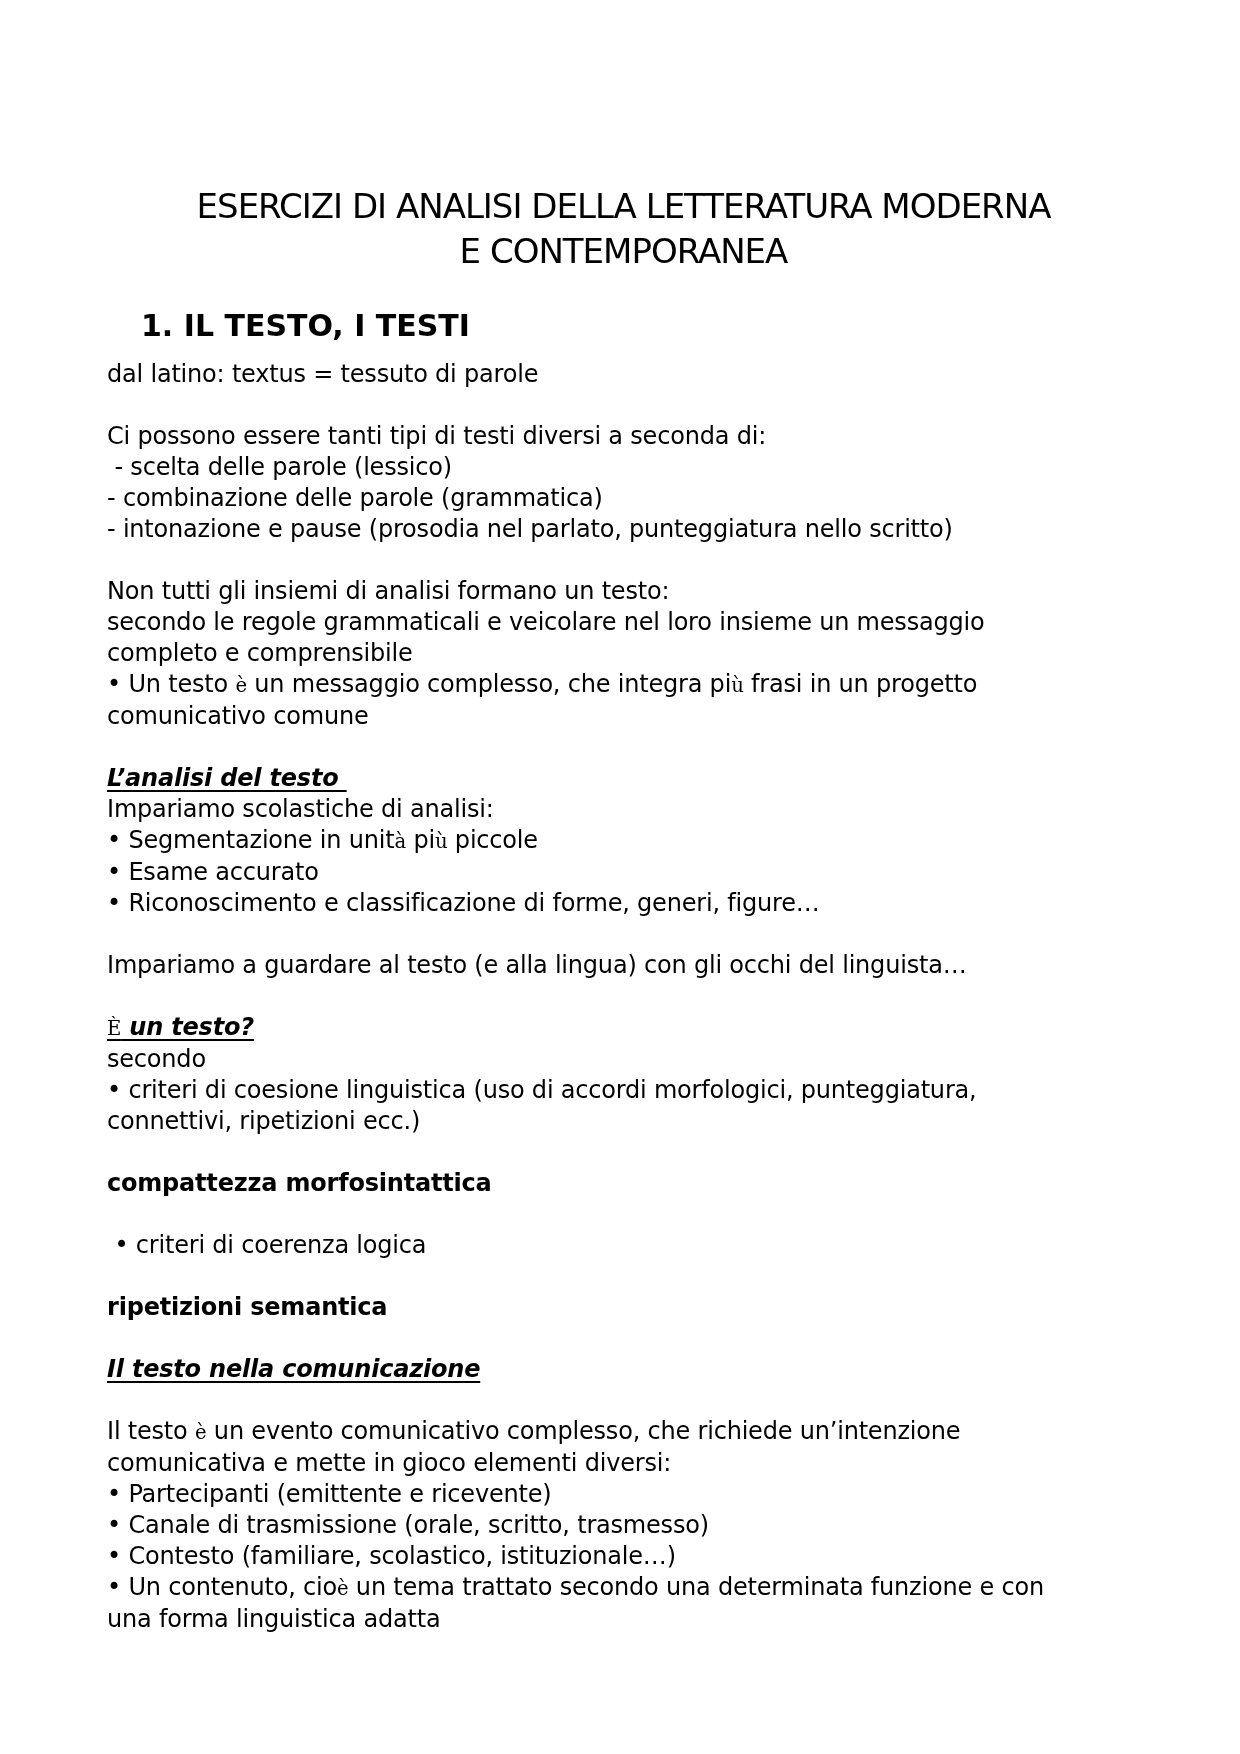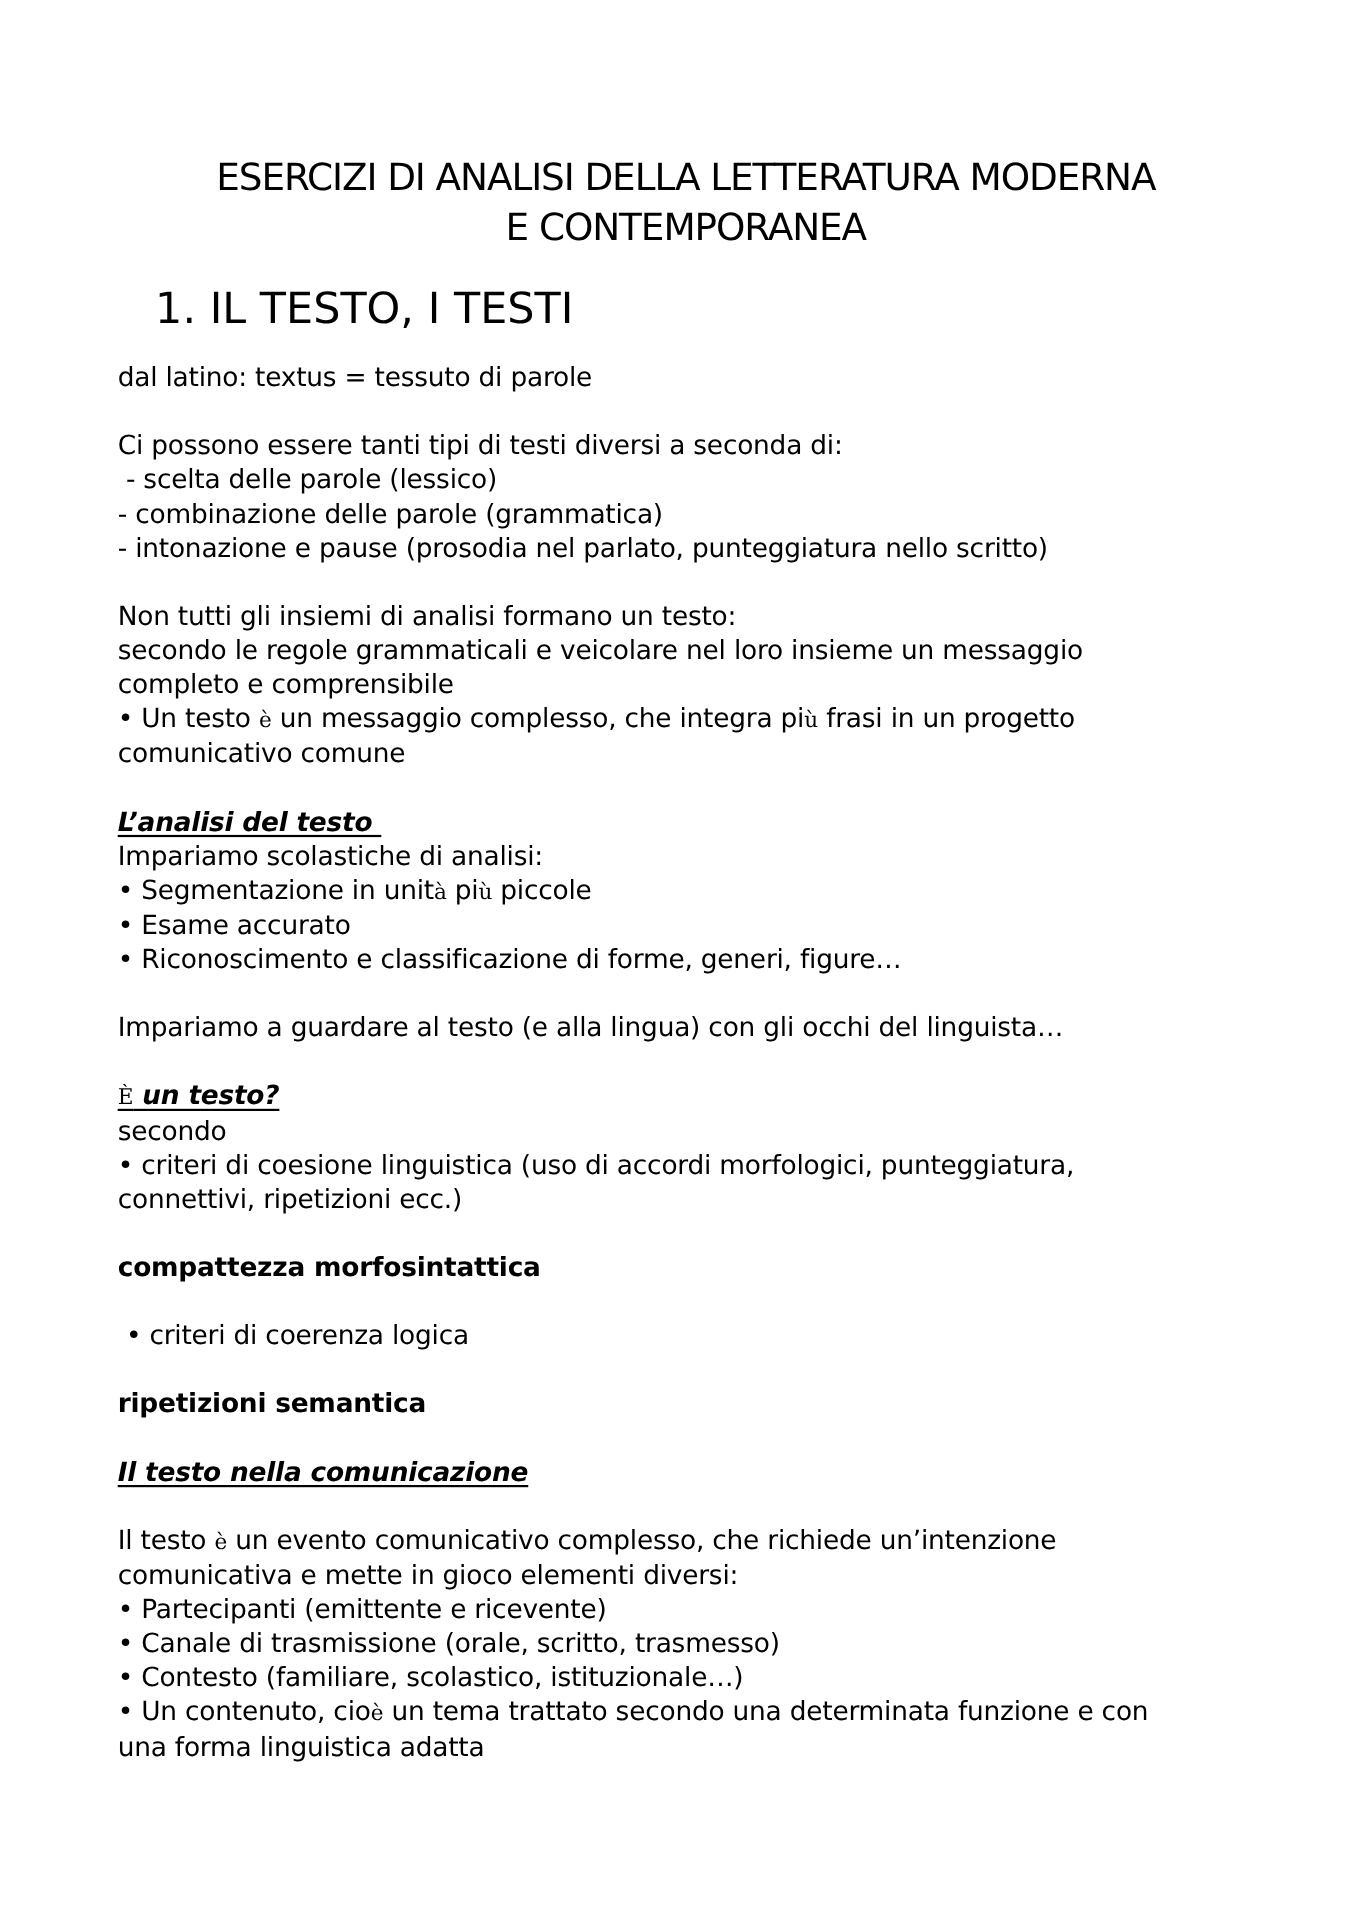--- a/index.html
+++ b/index.html
@@ -18,30 +18,31 @@
     font-family: "DejaVu Sans", sans-serif;
     overflow: hidden;
   }
   .title {
     text-align: center;
     font-size: 34px;
     line-height: 45px;
     font-weight: 400;
     letter-spacing: -1px;
     white-space: nowrap;
+    margin-top: 44px;
   }
   .section-heading {
     margin-top: 33px;
     padding-left: 34px;
-    font-size: 39px;
+    font-size: 30px;
     line-height: 38px;
-    font-weight: 400;
+    font-weight: 700;
   }
   .lines {
-    margin-top: 27px;
+    margin-top: 14px;
   }
   .line {
     font-size: 24px;
     line-height: 31px;
     min-height: 31px;
     white-space: pre-wrap;
     letter-spacing: -0.2px;
   }
   .line.heading {
     font-weight: bold;

